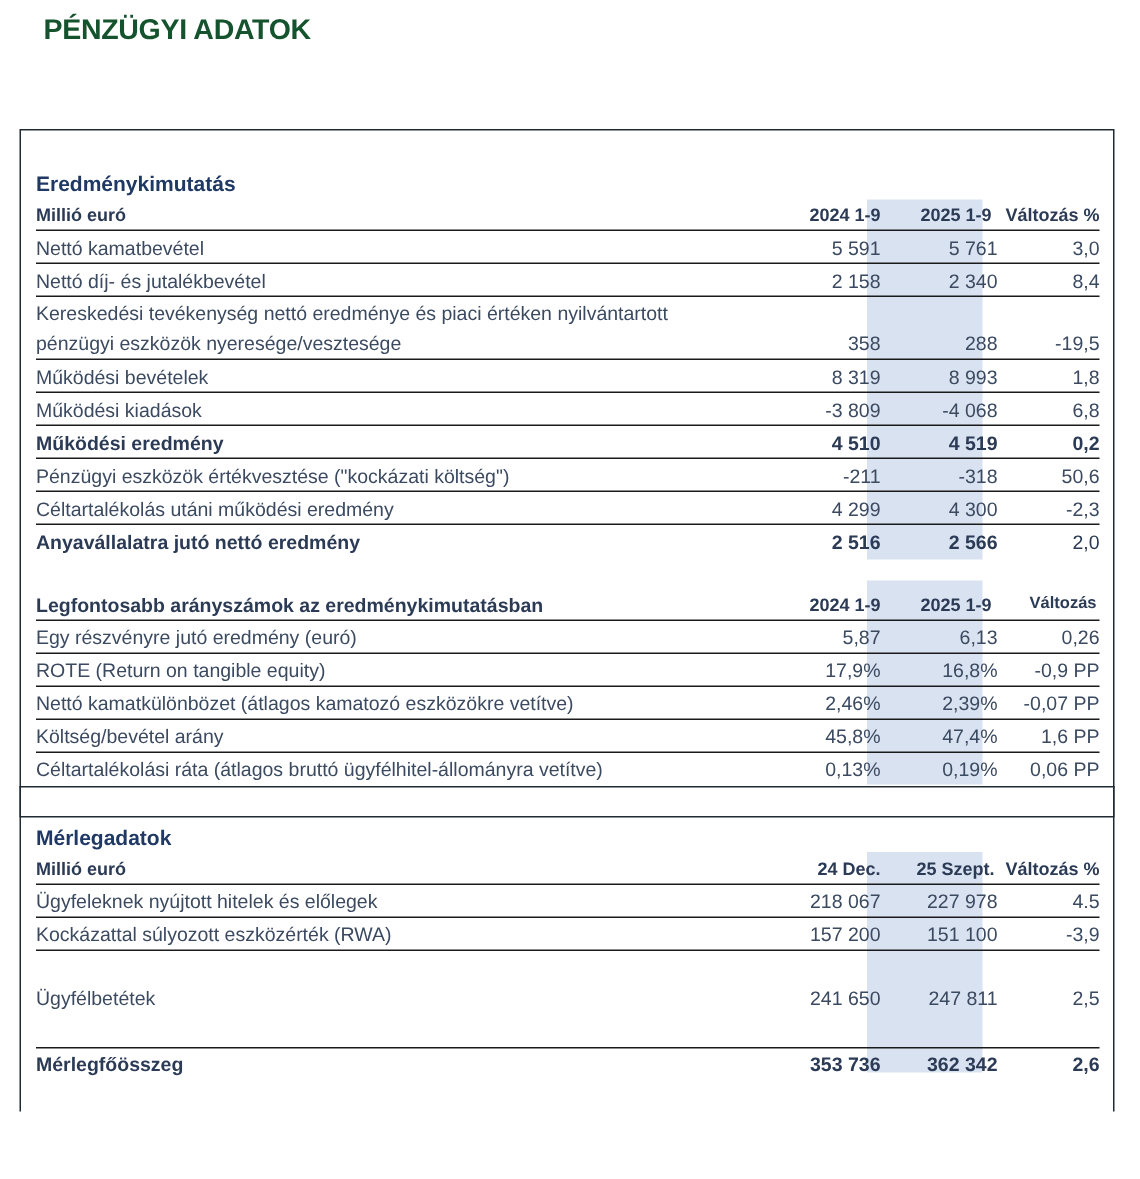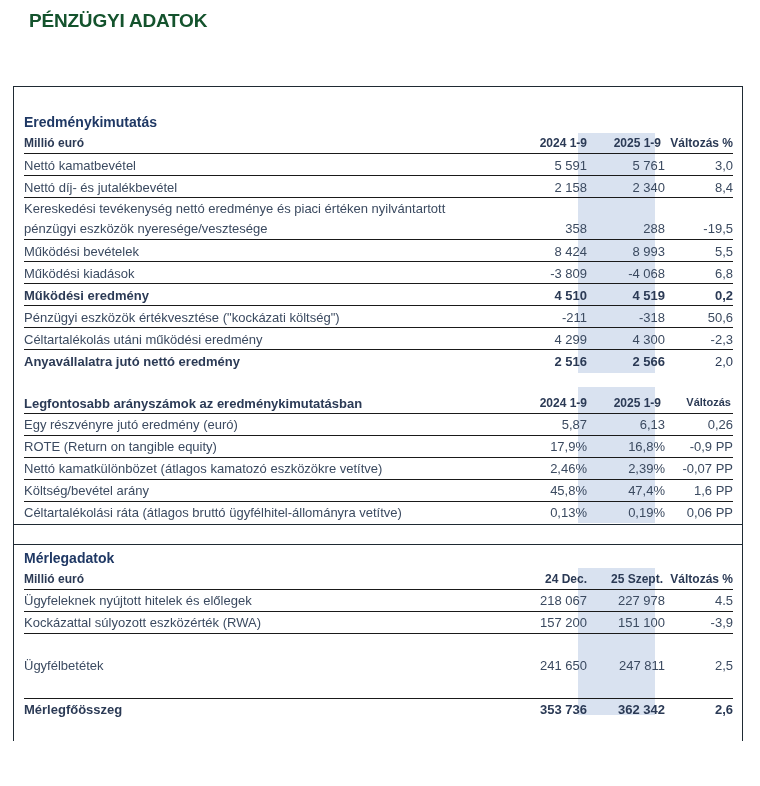--- a/index.html
+++ b/index.html
@@ -85,23 +85,23 @@
   <div class="row" style="top:134px">
     <span class="lbl">pénzügyi eszközök nyeresége/vesztesége</span>
     <span class="c1">358</span>
     <span class="c2">288</span>
     <span class="c3">-19,5</span>
   </div>
   <div class="line" style="top:152px"></div>
 
   <div class="row" style="top:157px">
     <span class="lbl">Működési bevételek</span>
-    <span class="c1">8 424</span>
+    <span class="c1">8 319</span>
     <span class="c2">8 993</span>
-    <span class="c3">5,5</span>
+    <span class="c3">1,8</span>
   </div>
   <div class="line" style="top:174px"></div>
 
   <div class="row" style="top:179px">
     <span class="lbl">Működési kiadások</span>
     <span class="c1">-3 809</span>
     <span class="c2">-4 068</span>
     <span class="c3">6,8</span>
   </div>
   <div class="line" style="top:196px"></div>

